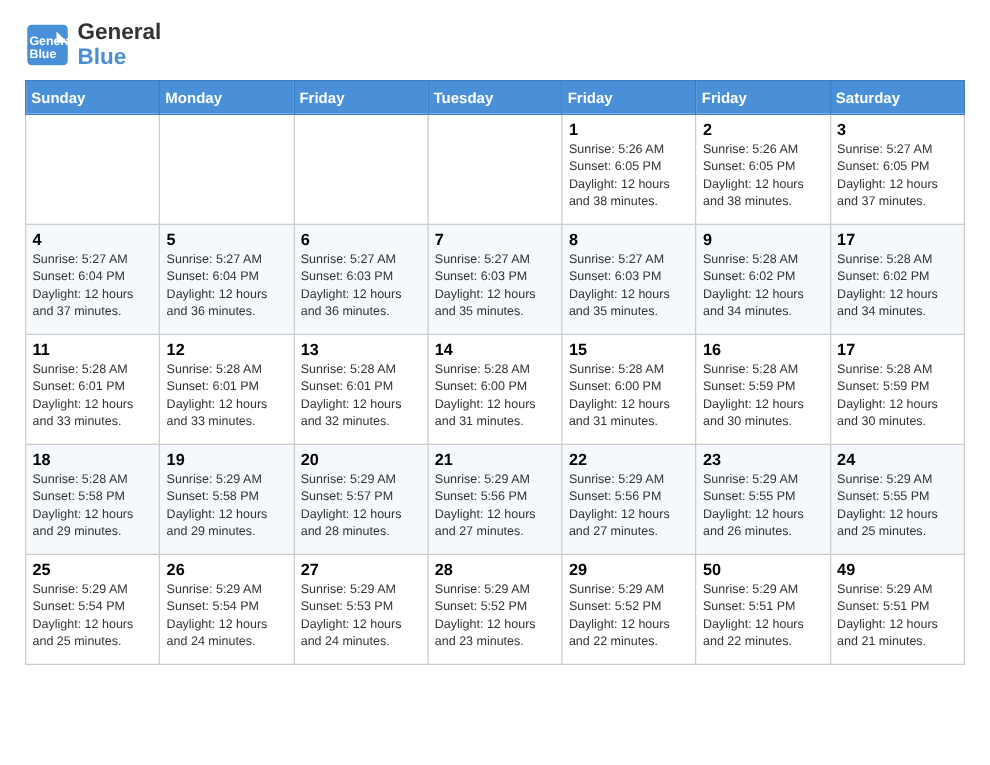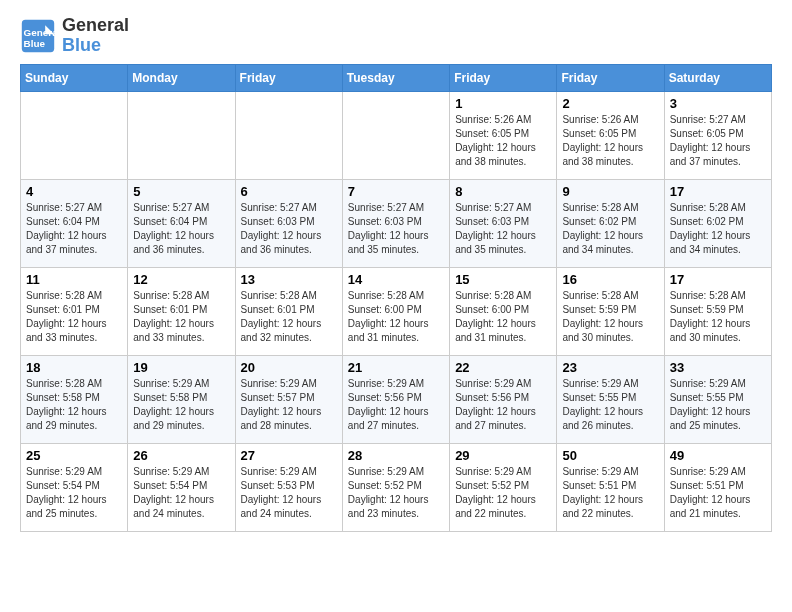--- a/index.html
+++ b/index.html
@@ -288,21 +288,21 @@
 and 27 minutes.</div>
         </td>
         <td>
           <span class="day-number">23</span>
           <div class="day-info" style="white-space: pre-line;">Sunrise: 5:29 AM
 Sunset: 5:55 PM
 Daylight: 12 hours
 and 26 minutes.</div>
         </td>
         <td>
-          <span class="day-number">33</span>
+          <span class="day-number">24</span>
           <div class="day-info" style="white-space: pre-line;">Sunrise: 5:29 AM
 Sunset: 5:55 PM
 Daylight: 12 hours
 and 25 minutes.</div>
         </td>
       </tr>
       <tr>
         <td>
           <span class="day-number">25</span>
           <div class="day-info" style="white-space: pre-line;">Sunrise: 5:29 AM

